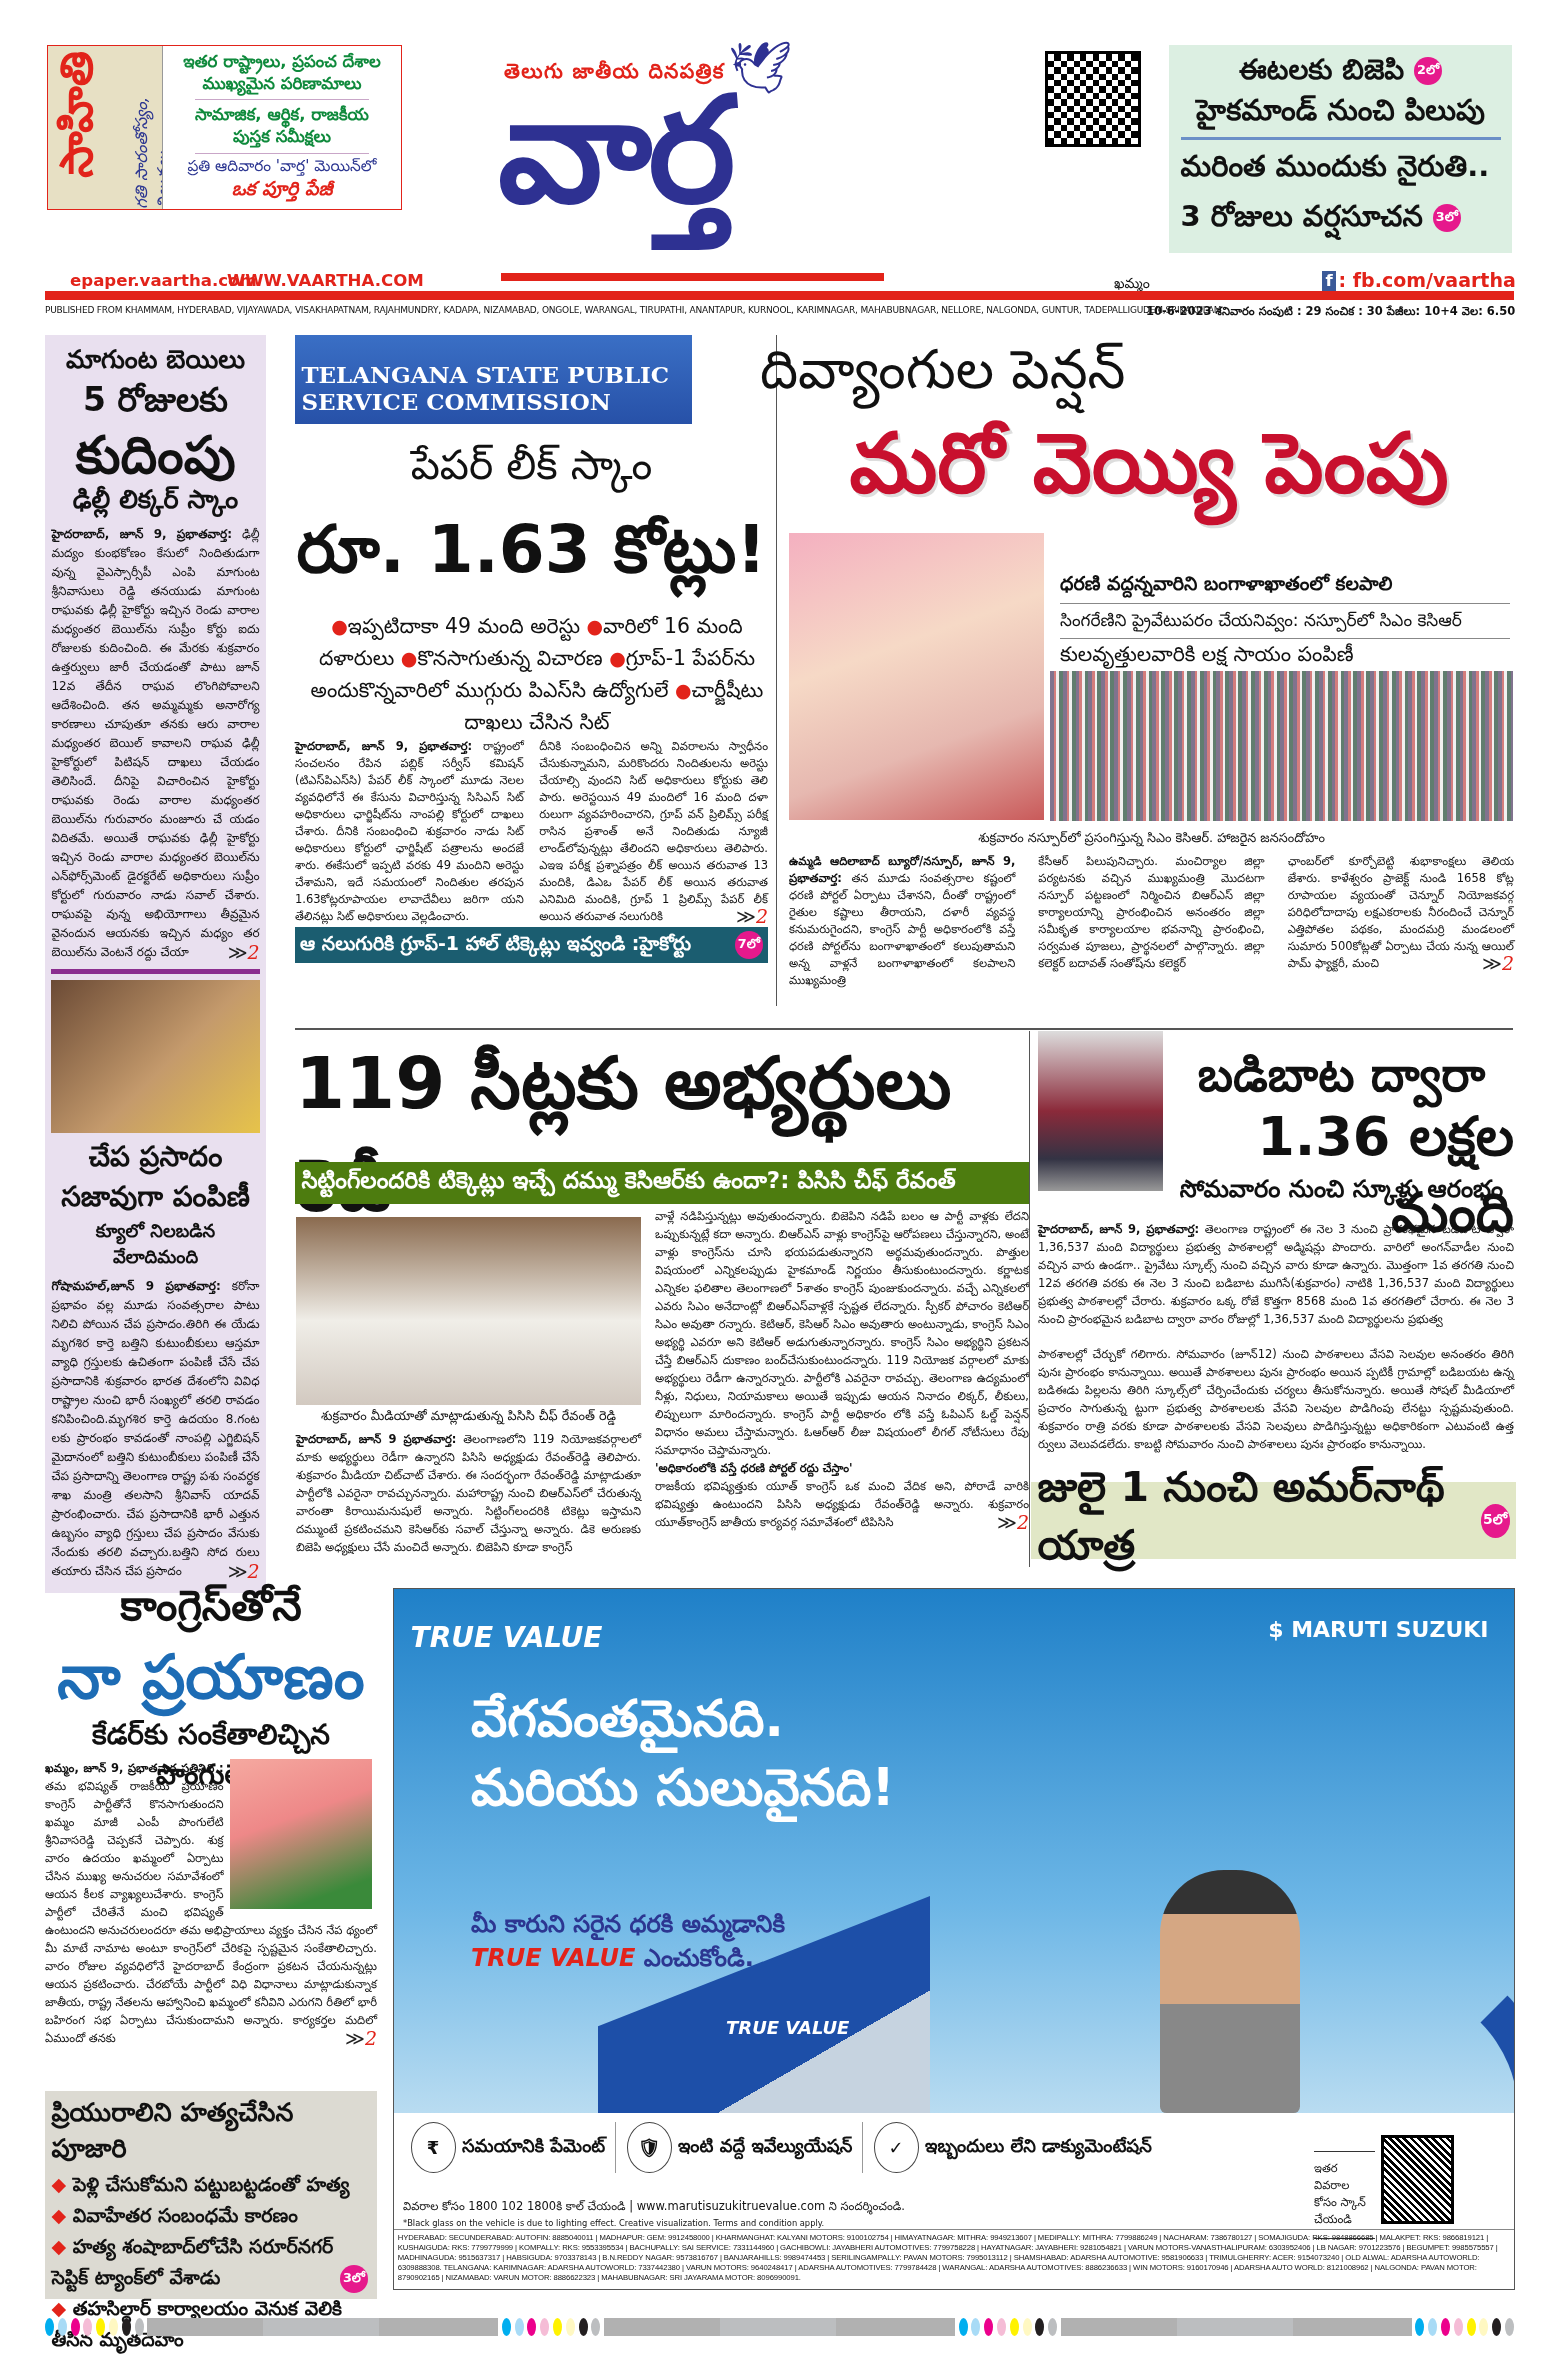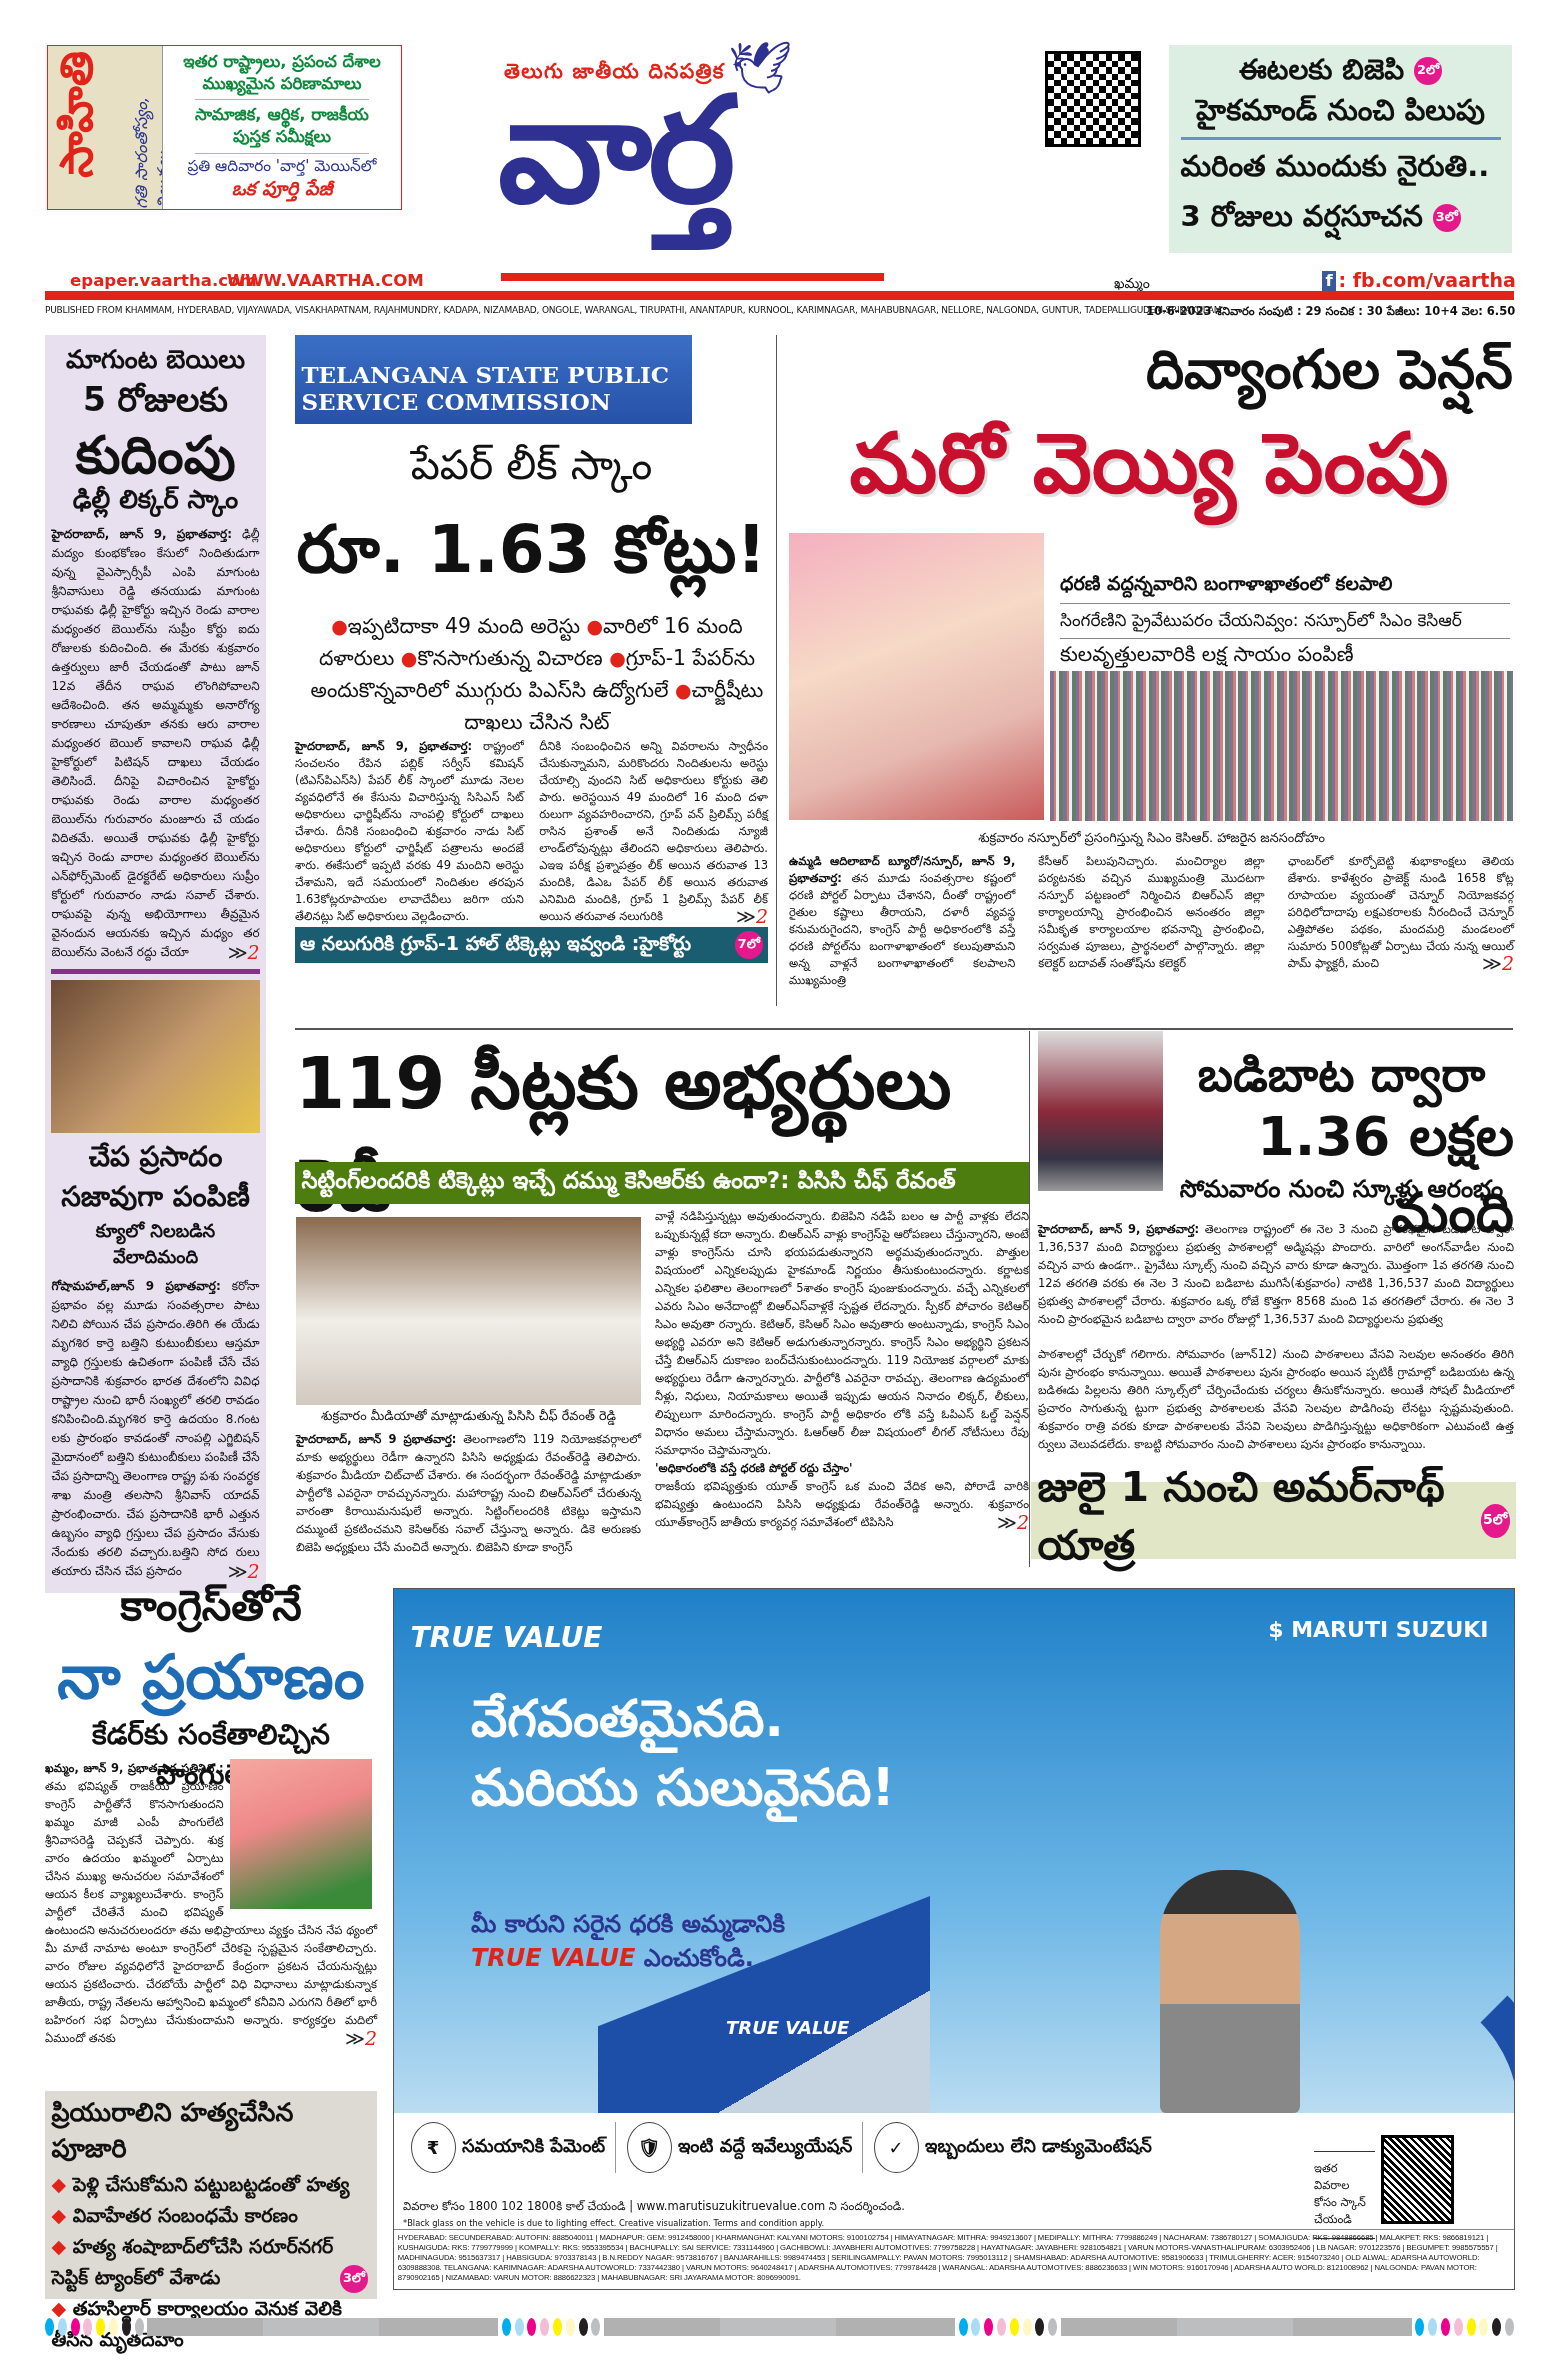--- a/index.html
+++ b/index.html
@@ -52,21 +52,21 @@
   .tspsc-img { left: 295px; top: 335px; width: 397px; height: 89px; background: linear-gradient(180deg,#3a6fc5,#2751a8); color: #fff; font-family: "DejaVu Serif", serif; font-weight: bold; font-size: 23px; padding: 25.5px 6.4px; transform-origin: left; overflow: hidden; }
   .tspsc-h1 { left: 295px; top: 441px; width: 473px; text-align: center; font-size: 41px; }
   .tspsc-h2 { left: 295px; top: 511px; width: 473px; text-align: center; font-size: 66px; font-weight: bold; }
   .tspsc-bul { left: 307px; top: 610px; width: 460px; font-size: 20.4px; line-height: 32px; text-align: center; }
   .dot { color: #e2231a; font-size: 19px; }
   .tspsc-body { left: 295px; top: 738px; width: 473px; display: flex; gap: 15.3px; }
   .tspsc-body .body-t { flex: 1; font-size: 11.5px; line-height: 17px; }
   .teal-bar { left: 295px; top: 927px; width: 473px; height: 36px; background: #1b5d70; color: #fff; font-size: 19px; font-weight: bold; padding: 5.1px 5.1px; display: flex; justify-content: space-between; align-items: center; }
 
   
-  .pen-h1 { left: 785px; top: 338px; width: 728px; text-align: right; font-size: 54px; font-weight: bold; }
+  .pen-h1 { left: 760px; top: 338px; width: 728px; text-align: left; font-size: 54px; }
   .pen-h2 { left: 785px; top: 415px; width: 728px; text-align: center; font-size: 83px; font-weight: bold; color: #c8102e; text-shadow: 2.6px 2.6px 0 #ddd; }
   .kcr-img { left: 789px; top: 533px; width: 255px; height: 287px; background: linear-gradient(160deg,#f4b0c0,#f6d9c6 40%,#e6b8b0 70%,#c95a5a); }
   .crowd-img { left: 1050px; top: 671px; width: 463px; height: 150px; background: repeating-linear-gradient(90deg,#6a5a7a 0 3.8px,#c66 3.8px 6.4px,#eee 6.4px 9px,#465 9px 12.8px); opacity: .85; }
   .pen-sub { left: 1060px; font-size: 19px; border-bottom: 1.3px solid #888; width: 450px; padding-bottom: 3.8px; }
   .caption { font-size: 12.8px; text-align: center; }
   .pen-body { left: 789px; top: 853px; width: 725px; display: flex; gap: 23px; }
   .pen-body .body-t { flex: 1; font-size: 11.5px; line-height: 17px; }
 
   .hrule { height: 1.9px; background: #555; }
 

